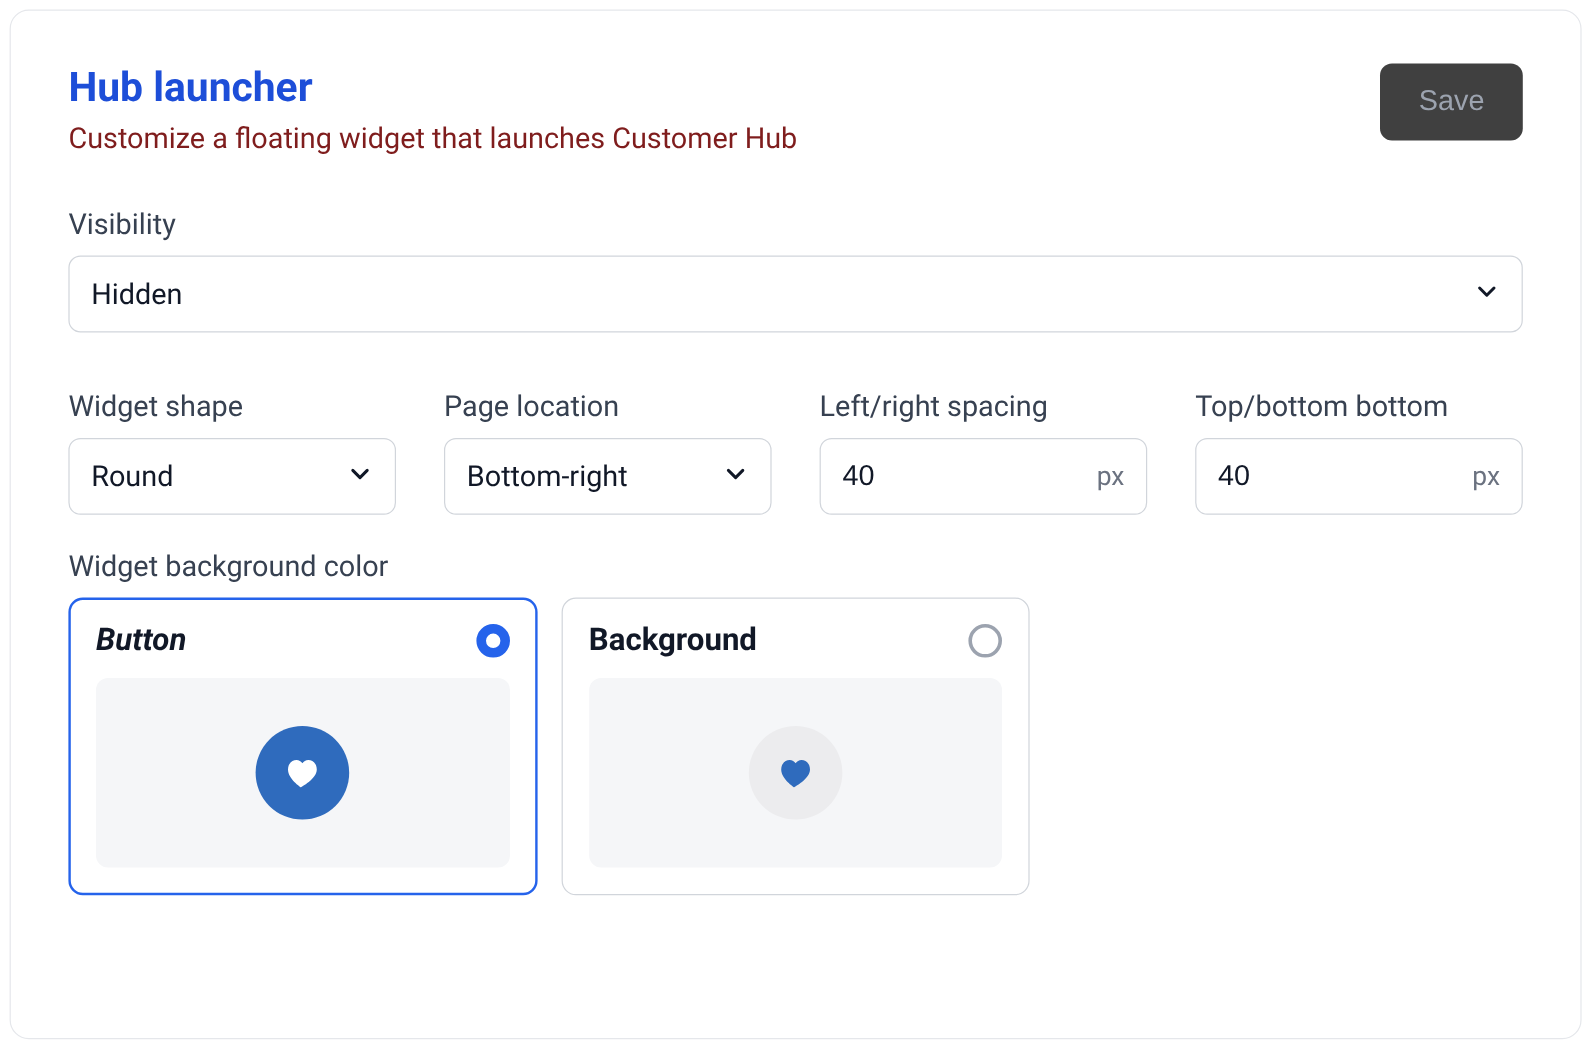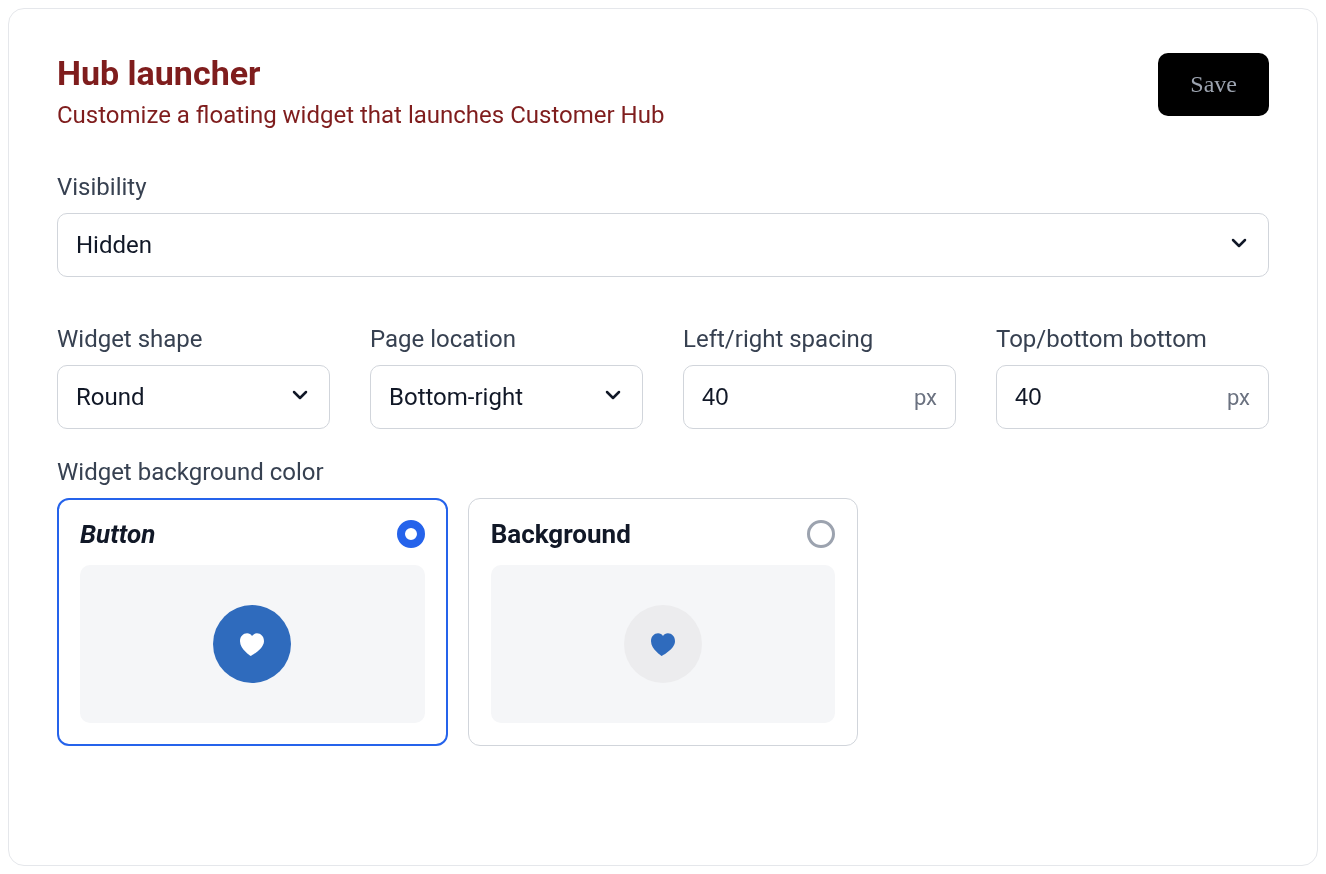--- a/index.html
+++ b/index.html
@@ -18,38 +18,37 @@
   }
   .header-row {
     display: flex;
     justify-content: space-between;
     align-items: flex-start;
     margin-bottom: 44px;
   }
   .title {
     font-size: 34px;
     font-weight: 700;
-    color: #7f1d1d;
+    color: #1d4ed8;
     margin-bottom: 8px;
   }
   .subtitle {
     font-size: 24px;
     color: #7f1d1d;
     font-weight: 400;
   }
   .save-btn {
-    background: #000000;
+    background: #404040;
     color: #9ca3af;
     border: none;
     border-radius: 10px;
     font-size: 24px;
     font-weight: 500;
     padding: 18px 32px;
     cursor: default;
-    font-family: Liberation Serif, serif;
   }
   .field-label {
     font-size: 24px;
     color: #374151;
     margin-bottom: 12px;
   }
   .full-row {
     margin-bottom: 48px;
   }
   .select-wrap {

